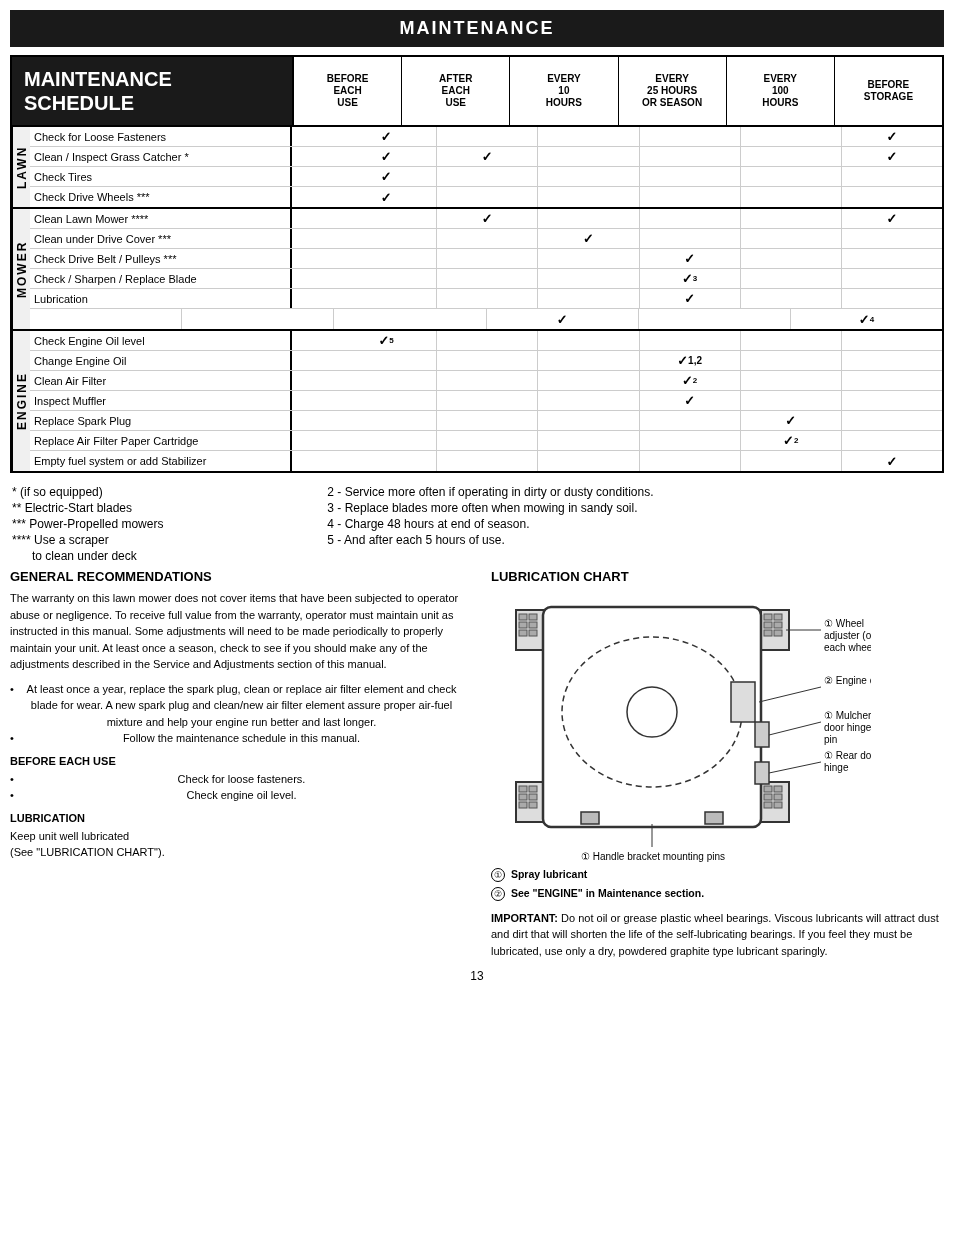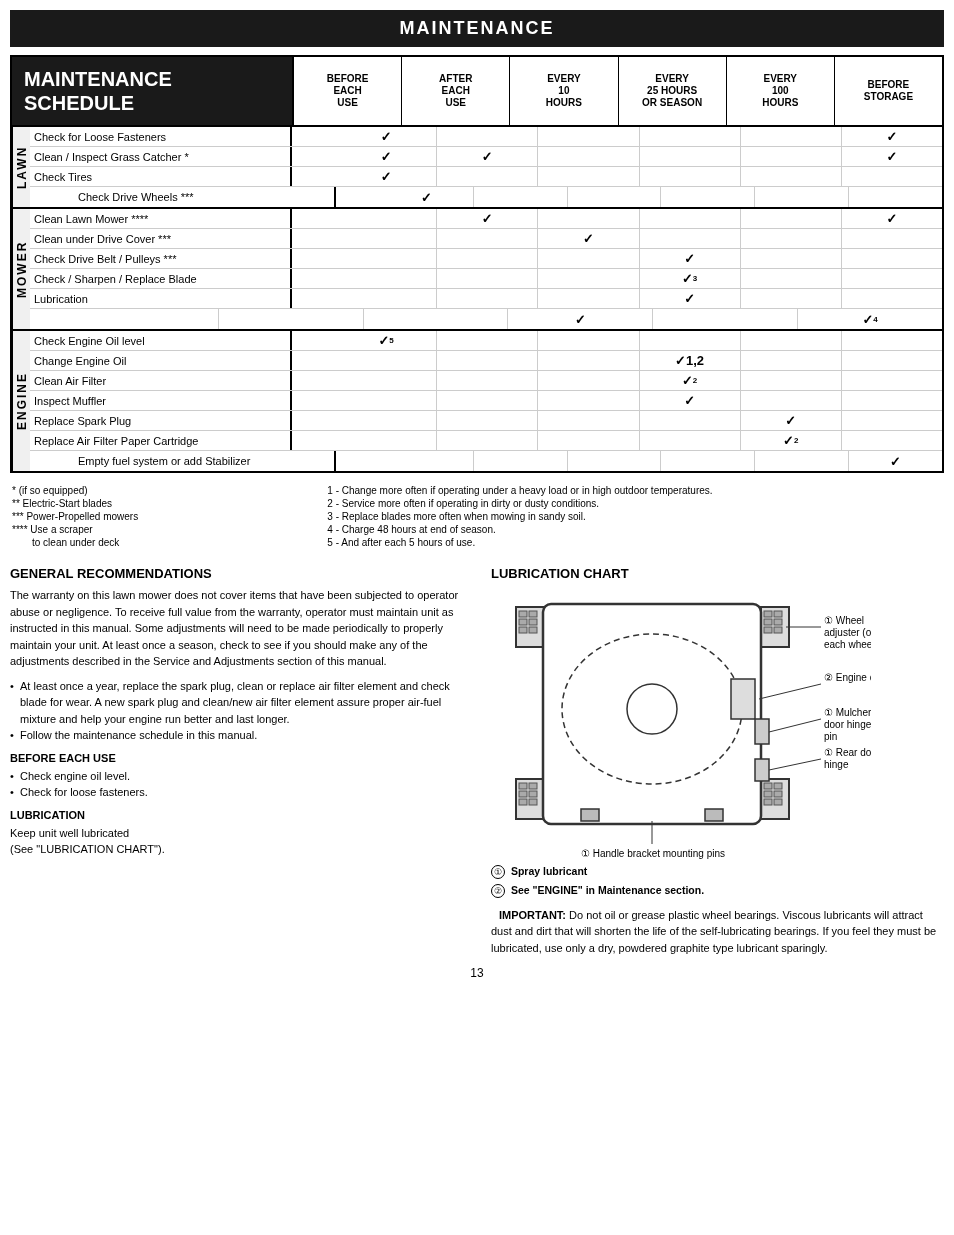--- a/index.html
+++ b/index.html
@@ -69,21 +69,21 @@
 
     .col-header:last-child { border-right: none; }
 
     .schedule-row {
       display: flex;
       border-bottom: 1px solid #ccc;
       min-height: 20px;
       gap: 44px;
     }
 
-    .schedule-row:last-child { border-bottom: none; padding-left: 44px; }
+    .schedule-row:last-child { border-bottom: none; }
 
     .row-task {
       width: 262px;
       flex-shrink: 0;
       padding: 2px 4px;
       border-right: 2px solid #000;
       font-size: 11px;
       display: flex;
       align-items: center;
     }
@@ -104,22 +104,21 @@
       font-weight: bold;
       padding: 1px;
     }
 
     .row-cell:last-child { border-right: none; }
 
     
     .footnotes {
       display: flex;
       gap: 8px;
-      margin-bottom: 12px;
-      font-size: 10px;
+      font-size: 12px;
       padding: 4px 2px;
     }
 
     .footnotes-left { flex: 1; }
     .footnotes-right { flex: 2; }
     .footnote-line { margin-bottom: 2px; }
 
     
     .bottom-section {
       display: flex;
@@ -144,20 +143,21 @@
     .bullet-list {
       list-style: none;
       margin-bottom: 8px;
     }
 
     .bullet-list li {
       font-size: 11px;
       line-height: 1.5;
       padding-left: 10px;
       position: relative;
+      text-align: center;
     }
 
     .bullet-list li::before {
       content: "•";
       position: absolute;
       left: 0;
     }
 
     .sub-section-heading {
       font-size: 11px;
@@ -180,21 +180,21 @@
     }
 
     .lub-legend-item { margin-bottom: 2px; }
 
     .important-text {
       font-size: 11px;
       line-height: 1.5;
       margin-top: 8px;
     }
 
-    .important-text strong { font-weight: bold; margin-left: 8px; }
+    .important-text strong { font-weight: bold; }
 
     .page-number {
       text-align: center;
       font-size: 12px;
       margin-top: 10px;
     }
 
     
     .section-block {
       border-bottom: 2px solid #000;
@@ -402,21 +402,21 @@
             <div class="row-cell"></div>
           </div>
         </div>
 
         <div class="schedule-row">
           <div class="row-task">Change Engine Oil</div>
           <div class="row-cells">
             <div class="row-cell"></div>
             <div class="row-cell"></div>
             <div class="row-cell"></div>
-            <div class="row-cell">✓<sub style="font-size:13px">1,2</sub></div>
+            <div class="row-cell">✓<sub style="font-size:10px">1,2</sub></div>
             <div class="row-cell"></div>
             <div class="row-cell"></div>
           </div>
         </div>
 
         <div class="schedule-row">
           <div class="row-task">Clean Air Filter</div>
           <div class="row-cells">
             <div class="row-cell"></div>
             <div class="row-cell"></div>
@@ -481,42 +481,41 @@
 
 <div class="footnotes">
   <div class="footnotes-left">
     <div class="footnote-line">* (if so equipped)</div>
     <div class="footnote-line">** Electric-Start blades</div>
     <div class="footnote-line">*** Power-Propelled mowers</div>
     <div class="footnote-line">**** Use a scraper</div>
     <div class="footnote-line" style="padding-left: 20px;">to clean under deck</div>
   </div>
   <div class="footnotes-right">
-    <div class="footnote-line">1 - Change more often if operating under a heavy load or in high outdoor temperatures.</div>
     <div class="footnote-line">2 - Service more often if operating in dirty or dusty conditions.</div>
     <div class="footnote-line">3 - Replace blades more often when mowing in sandy soil.</div>
     <div class="footnote-line">4 - Charge 48 hours at end of season.</div>
     <div class="footnote-line">5 - And after each 5 hours of use.</div>
   </div>
 </div>
 
 <div class="bottom-section">
 
   <div class="left-column">
     <div class="section-heading">GENERAL RECOMMENDATIONS</div>
     <div class="body-text">The warranty on this lawn mower does not cover items that have been subjected to operator abuse or negligence.  To receive full value from the warranty, operator must maintain unit as instructed in this manual.  Some adjustments will need to be made periodically to properly maintain your unit.  At least once a season, check to see if you should make any of the adjustments described in the Service and Adjustments section of this manual.</div>
     <ul class="bullet-list">
       <li>At least once a year, replace the spark plug, clean or replace air filter element and check blade for wear.  A new spark plug and clean/new air filter element assure proper air-fuel mixture and help your engine run better and last longer.</li>
       <li>Follow the maintenance schedule in this manual.</li>
     </ul>
 
     <div class="sub-section-heading">BEFORE EACH USE</div>
     <ul class="bullet-list">
+      <li>Check for loose fasteners.</li>
       <li>Check engine oil level.</li>
-      <li>Check for loose fasteners.</li>
     </ul>
 
     <div class="sub-section-heading">LUBRICATION</div>
     <div class="body-text">Keep unit well lubricated<br>(See "LUBRICATION CHART").</div>
   </div>
 
   <div class="right-column">
     <div class="lub-chart-title">LUBRICATION CHART</div>
 
     <svg width="380" height="270" style="display:block;">

